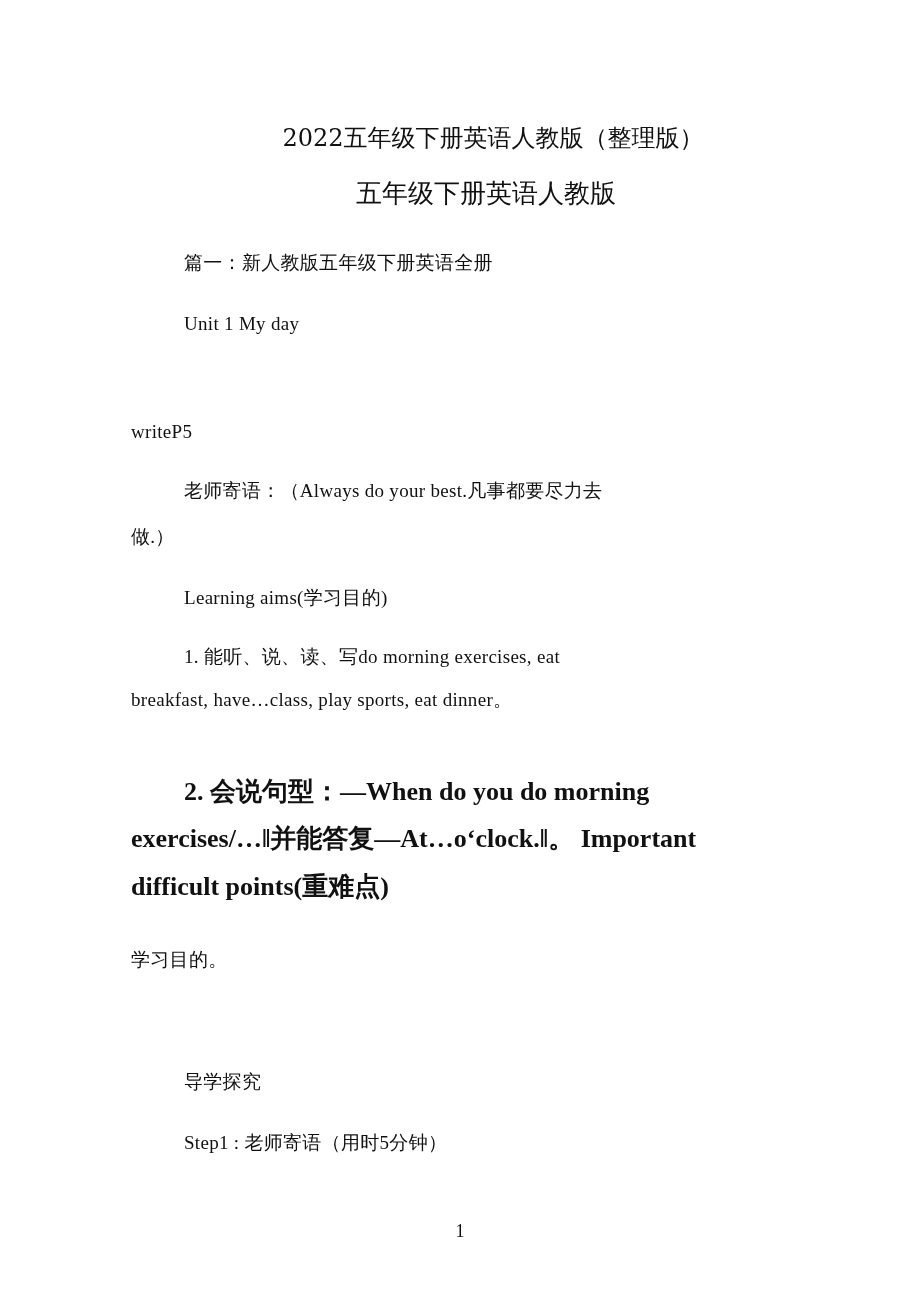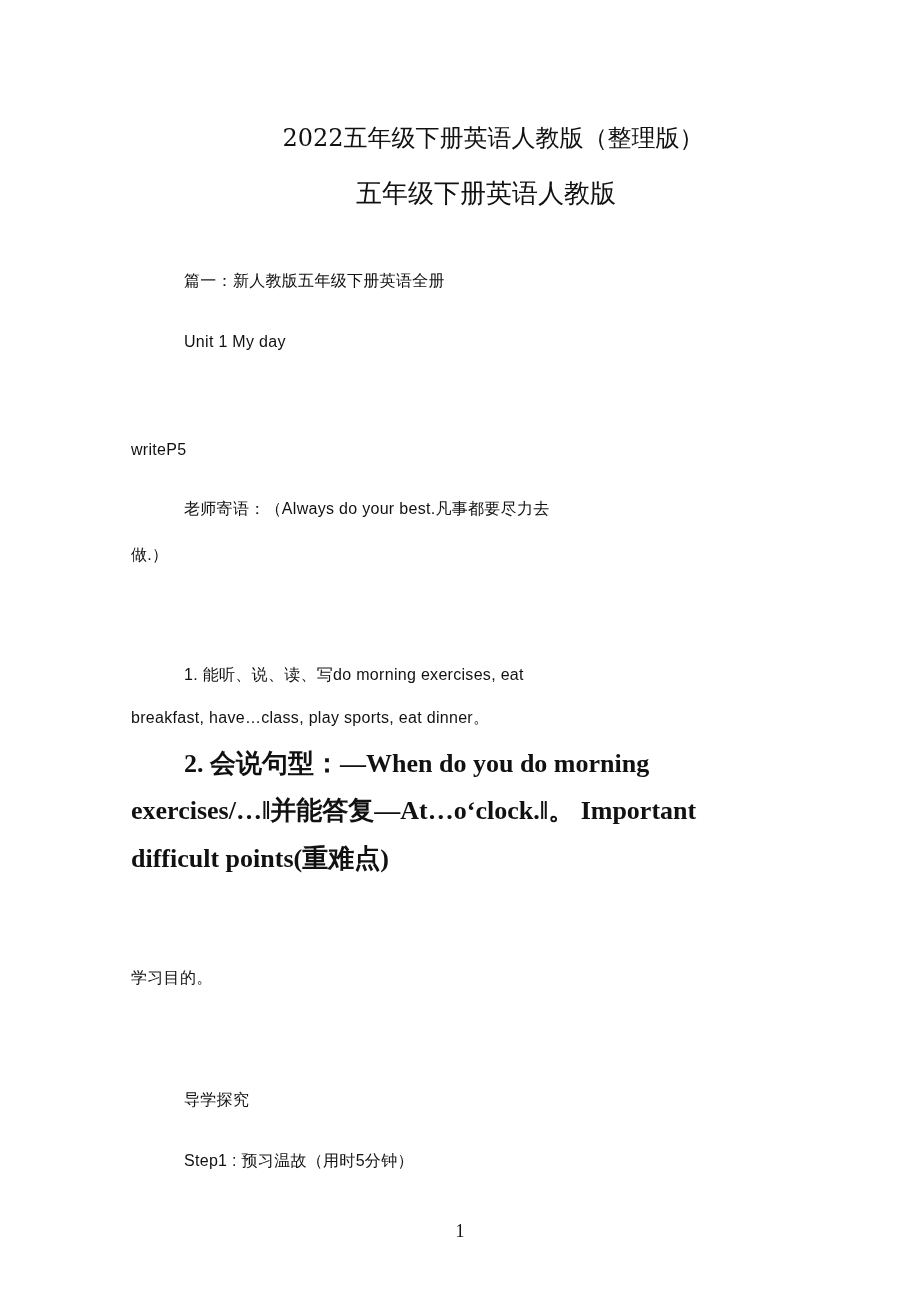--- a/index.html
+++ b/index.html
@@ -32,28 +32,28 @@
       font-size: 24px;
       padding-left: 33px;
     }
     .title2 {
       left: 0; width: 972px; text-align: center;
       top: 180px;
       font-family: "DejaVu Sans", sans-serif;
       font-size: 26px;
     }
     .mono {
-      font-family: Liberation Sans, sans-serif;
-      font-size: 16px;
+      font-family: Liberation Serif, serif;
+      font-size: 19px;
       letter-spacing: 0.3px;
-      margin-top: 20px;
     }
     .serif {
       font-family: "Liberation Serif", "DejaVu Serif", serif;
       font-size: 26px;
+      margin-top: 28px;
     }
     .bold { font-weight: bold; }
     .pagenum {
       left: 0; width: 920px; text-align: center;
       top: 1222px;
       font-family: "Liberation Serif", serif;
       font-size: 18px;
     }
   </style>
 </head>
@@ -64,28 +64,29 @@
   <div class="line title1">2022五年级下册英语人教版（整理版）</div>
   <div class="line title2">五年级下册英语人教版</div>
 
   <div class="line mono" style="left:184px; top:253px;">篇一：新人教版五年级下册英语全册</div>
   <div class="line mono" style="left:184px; top:314px;">Unit 1 My day</div>
   <div class="line mono" style="left:131px; top:422px;">writeP5</div>
 
   <div class="line mono" style="left:184px; top:481px;">老师寄语：（Always do your best.凡事都要尽力去</div>
   <div class="line mono" style="left:131px; top:527px;">做.）</div>
 
+  <div class="line mono" style="left:184px; top:588px;">Learning aims(学习目的)</div>
 
   <div class="line mono" style="left:184px; top:647px;">1. 能听、说、读、写do morning exercises, eat</div>
   <div class="line mono" style="left:131px; top:690px;">breakfast, have…class, play sports, eat dinner。</div>
 
   <div class="line serif bold" style="left:184px; top:751px;">2. 会说句型：—When do you do morning</div>
   <div class="line serif bold" style="left:131px; top:846px;">difficult points(重难点)</div>
   <div class="line serif bold" style="left:131px; top:798px;">exercises/…‖并能答复—At…o‘clock.‖。 Important</div>
 
   <div class="line mono" style="left:131px; top:950px;">学习目的。</div>
 
 
   <div class="line mono" style="left:184px; top:1072px;">导学探究</div>
-  <div class="line mono" style="left:184px; top:1133px;">Step1 : 预习温故（用时5分钟）</div>
+  <div class="line mono" style="left:184px; top:1133px;">Step1 : 老师寄语（用时5分钟）</div>
 
   <div class="line pagenum">1</div>
 </div>
 
 </body></html>

